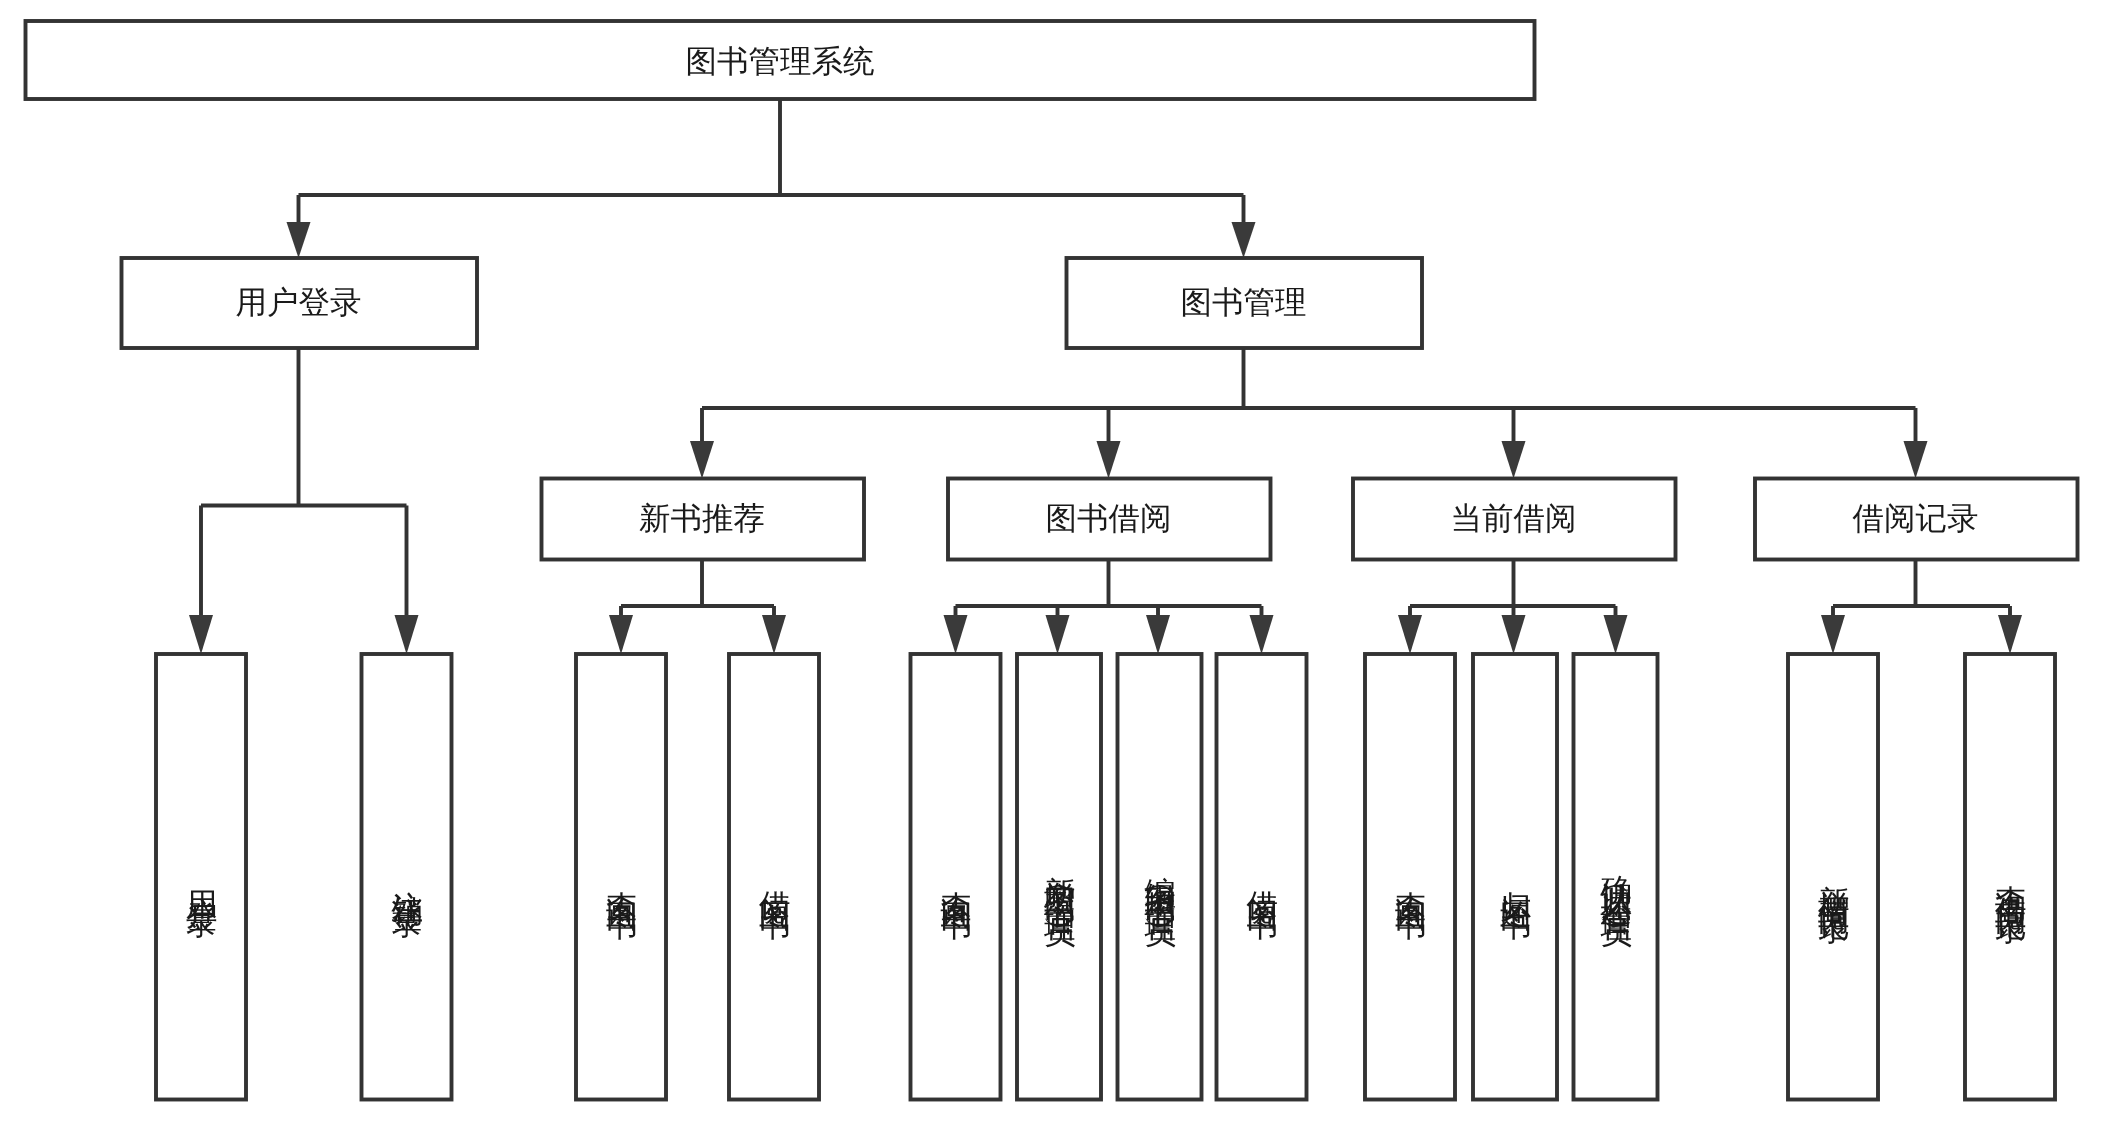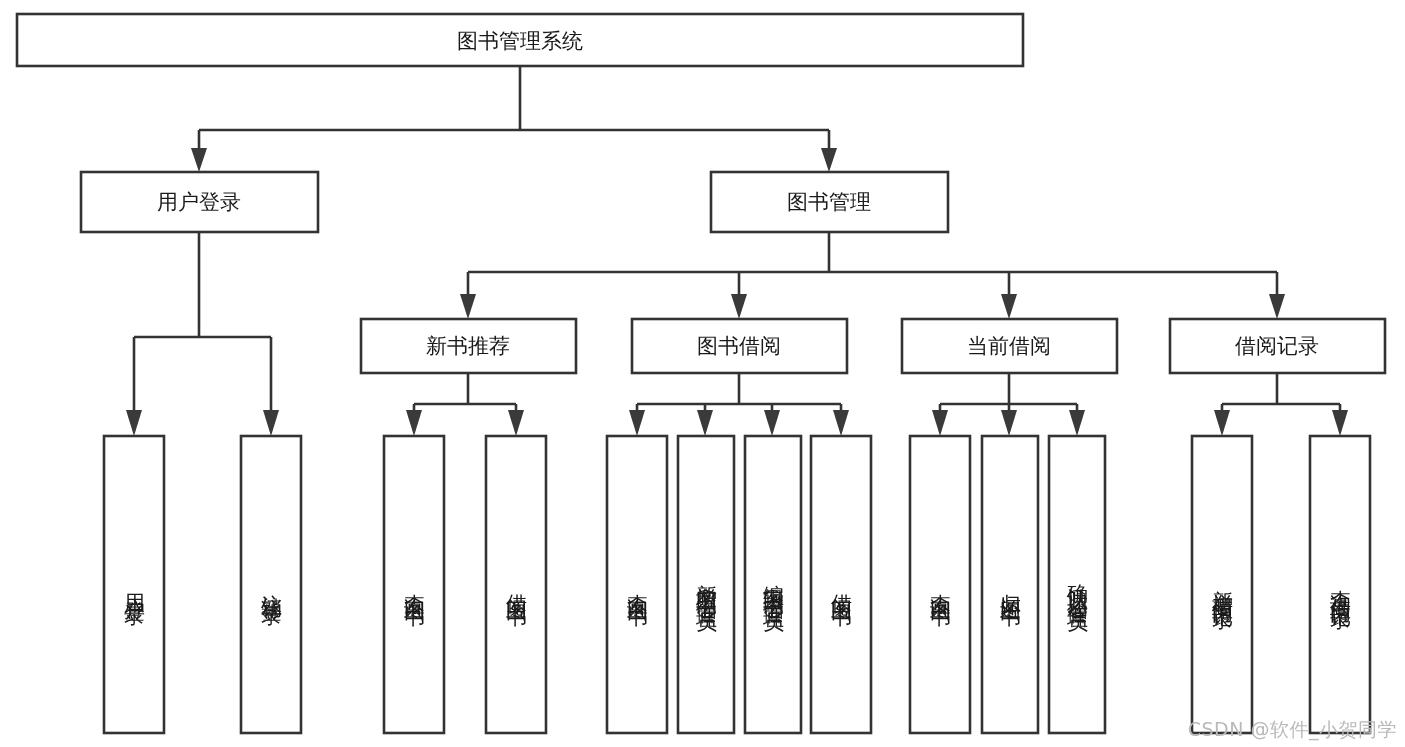--- a/index.html
+++ b/index.html
@@ -202,15 +202,14 @@
   <div class="leaf-label-wrap" style="left:607px; top:436px; width:60px; height:297px;">查询图书</div>
   <div class="leaf-label-wrap" style="left:678px; top:436px; width:56px; height:297px;">新增图书（管理员）</div>
   <div class="leaf-label-wrap" style="left:745px; top:436px; width:56px; height:297px;">编辑图书（管理员）</div>
   <div class="leaf-label-wrap" style="left:811px; top:436px; width:60px; height:297px;">借阅图书</div>
   <div class="leaf-label-wrap" style="left:910px; top:436px; width:60px; height:297px;">查询图书</div>
   <div class="leaf-label-wrap" style="left:982px; top:436px; width:56px; height:297px;">归还图书</div>
   <div class="leaf-label-wrap" style="left:1049px; top:436px; width:56px; height:297px;">确认归还（管理员）</div>
   <div class="leaf-label-wrap" style="left:1192px; top:436px; width:60px; height:297px;">新增借阅记录</div>
   <div class="leaf-label-wrap" style="left:1310px; top:436px; width:60px; height:297px;">查询借阅记录</div>
 
-  <div class="watermark">CSDN @软件_小贺同学</div>
 
 </div>
 
 </body></html>

